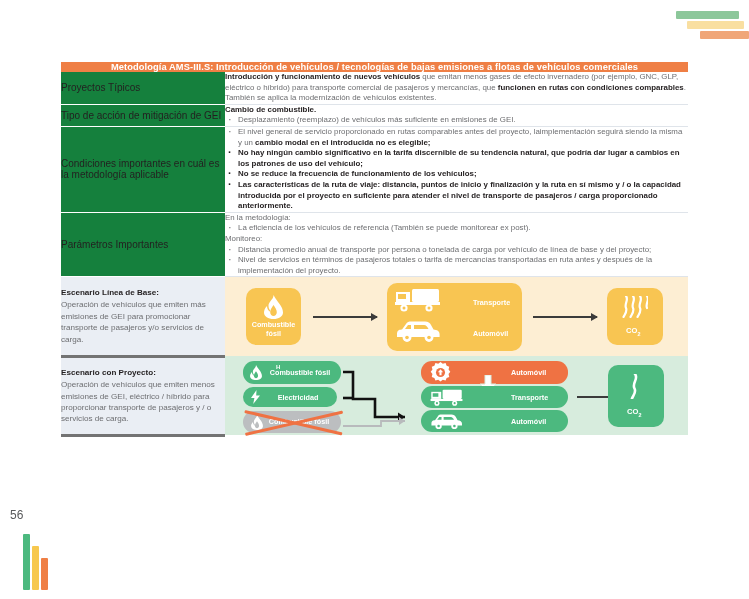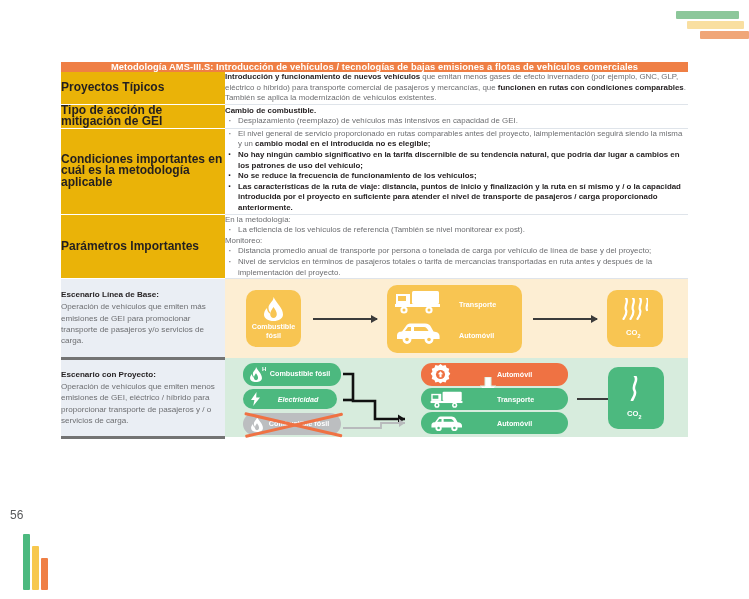--- a/index.html
+++ b/index.html
@@ -31,22 +31,22 @@
     position:absolute;left:61px;top:62px;width:627px;
     border-collapse:collapse;table-layout:fixed;
   }
   #meth-table td{vertical-align:middle;padding:0;}
   .hdr-cell{
     background:#ef7f45;color:#ffffff;
     font-size:9.3px;font-weight:bold;text-align:center;
     padding:7px 6px 7px 6px;letter-spacing:0.1px;
   }
   .lbl-cell{
-    background:#eab308;color:#231f20;
-    font-size:12px;font-weight:bold;line-height:11.5px;
+    background:#15803d;color:#231f20;
+    font-size:10px;font-weight:normal;line-height:11.5px;
     padding:6px 7px 6px 9px;width:164px;
     border-bottom:1px solid #ffffff;
     vertical-align:middle;
   }
   .body-cell{
     background:#ffffff;color:#6d6e71;
     font-size:7.9px;line-height:10.6px;
     padding:6px 8px 6px 6px;
     border-bottom:1px solid #dfe4ea;
     vertical-align:middle;
@@ -89,21 +89,21 @@
   .chip.gray{background:#bcbec0;}
 
   .arrow{position:absolute;height:2px;background:#3b3b3b;}
   .arrow:after{
     content:"";position:absolute;right:-1px;top:-3px;
     border-left:7px solid #3b3b3b;
     border-top:4px solid transparent;
     border-bottom:4px solid transparent;
   }
 
-  .label-r{position:absolute;color:#ffffff;font-size:7.2px;font-weight:bold;}
+  .label-r{position:absolute;color:#ffffff;font-size:7.2px;font-weight:bold;margin-left:14px;}
   .co2{position:absolute;color:#ffffff;font-size:7.6px;font-weight:bold;}
   .co2 sub{font-size:5.4px;}
   .ico{position:absolute;}
   .cross{position:absolute;width:2.5px;background:#ef7243;border-radius:1px;}
 </style>
 </head>
 <body>
 
 <div id="corner-deco">
   <div class="bar green"></div>
@@ -135,21 +135,21 @@
       <td class="body-cell">
         <span class="plain" id="r0-para"><b>Introducción y funcionamiento de nuevos vehículos</b><span> que emitan menos gases de efecto invernadero (por ejemplo, GNC, GLP, eléctrico o híbrido) para transporte comercial de pasajeros y mercancías, que </span><b>funcionen en rutas con condiciones comparables</b><span>. También se aplica la modernización de vehículos existentes.</span></span>
       </td>
     </tr>
 
     <tr>
       <td class="lbl-cell">Tipo de acción de mitigación de GEI</td>
       <td class="body-cell">
         <b class="plain">Cambio de combustible.</b>
         <ul id="r1-list">
-            <li><span>Desplazamiento (reemplazo) de vehículos más intensivos en capacidad de GEI.</span></li>
+            <li><span>Desplazamiento (reemplazo) de vehículos más suficiente en emisiones de GEI.</span></li>
           </ul>
       </td>
     </tr>
 
     <tr>
       <td class="lbl-cell">Condiciones importantes en cuál es la metodología aplicable</td>
       <td class="body-cell">
         <ul id="r2-list">
             <li><span>El nivel general de servicio proporcionado en rutas comparables antes del proyecto, laimplementación seguirá siendo la misma y un </span><b>cambio modal en el introducida no es elegible;</b></li>
             <li class="bold"><span>No hay ningún cambio significativo en la tarifa discernible de su tendencia natural, que podría dar lugar a cambios en los patrones de uso del vehículo;</span></li>
@@ -157,21 +157,21 @@
             <li class="bold"><span>Las características de la ruta de viaje: distancia, puntos de inicio y finalización y la ruta en sí mismo y / o la capacidad introducida por el proyecto en suficiente para atender el nivel de transporte de pasajeros / carga proporcionado anteriormente.</span></li>
           </ul>
       </td>
     </tr>
 
     <tr>
       <td class="lbl-cell">Parámetros Importantes</td>
       <td class="body-cell">
         <span class="plain">En la metodología:</span>
         <ul id="r3-list">
-            <li><span>La eficiencia de los vehículos de referencia (También se nivel monitorear ex post).</span></li>
+            <li><span>La eficiencia de los vehículos de referencia (También se puede monitorear ex post).</span></li>
           </ul>
         <span class="plain">Monitoreo:</span>
         <ul id="r3-list2">
             <li><span>Distancia promedio anual de transporte por persona o tonelada de carga por vehículo de línea de base y del proyecto;</span></li>
             <li><span>Nivel de servicios en términos de pasajeros totales o tarifa de mercancías transportadas en ruta antes y después de la implementación del proyecto.</span></li>
           </ul>
       </td>
     </tr>
 
     <tr>
@@ -245,21 +245,21 @@
           <div class="chip green" style="left:18px;top:5px;width:98px;height:23px;border-radius:11px;
                       flex-direction:column;line-height:8.5px;padding-left:16px;">
             <svg class="ico" width="12" height="15" viewBox="0 0 19 24" style="left:7px;top:4px;">
               <path d="M9.5 0 C9.5 5 4.5 6 4.5 11 C4.5 14 6.5 15 6.5 17 C4.5 16 3 14 3 11 C0.6 13.4 0 16 0 17.5 C0 21.6 4.2 24 9.5 24 C14.8 24 19 21.6 19 17.5 C19 11 13 7 9.5 0 Z" fill="#ffffff"></path>
               <path d="M9.5 10 C7.6 13 6.2 14.6 6.2 17.2 C6.2 19.5 7.8 21 9.5 21 C11.2 21 12.8 19.5 12.8 17.2 C12.8 14.6 11.4 13 9.5 10 Z" fill="#4cb97f"></path>
             </svg>
             <span class="label-r" style="left:19px;top:2px;font-size:6px;">H</span>
             <span style="max-width:72px;">Combustible fósil</span>
           </div>
 
-          <div class="chip green" style="left:18px;top:31px;width:94px;height:20px;border-radius:10px;padding-left:16px;font-style:italic;">
+          <div class="chip green" style="left:18px;top:31px;width:94px;height:20px;border-radius:10px;padding-left:16px;">
             <svg class="ico" width="9" height="14" viewBox="0 0 9 14" style="left:8px;top:3px;">
               <path d="M5.5 0 L0 8 L3.4 8 L2.2 14 L9 5.6 L5.2 5.6 Z" fill="#ffffff"></path>
             </svg>
             <span>Electricidad</span>
           </div>
 
           <div class="chip gray" style="left:18px;top:55px;width:98px;height:22px;border-radius:11px;
                       flex-direction:column;line-height:8.5px;padding-left:14px;">
             <svg class="ico" width="12" height="15" viewBox="0 0 19 24" style="left:8px;top:4px;">
               <path d="M9.5 0 C9.5 5 4.5 6 4.5 11 C4.5 14 6.5 15 6.5 17 C4.5 16 3 14 3 11 C0.6 13.4 0 16 0 17.5 C0 21.6 4.2 24 9.5 24 C14.8 24 19 21.6 19 17.5 C19 11 13 7 9.5 0 Z" fill="#ffffff"></path>

